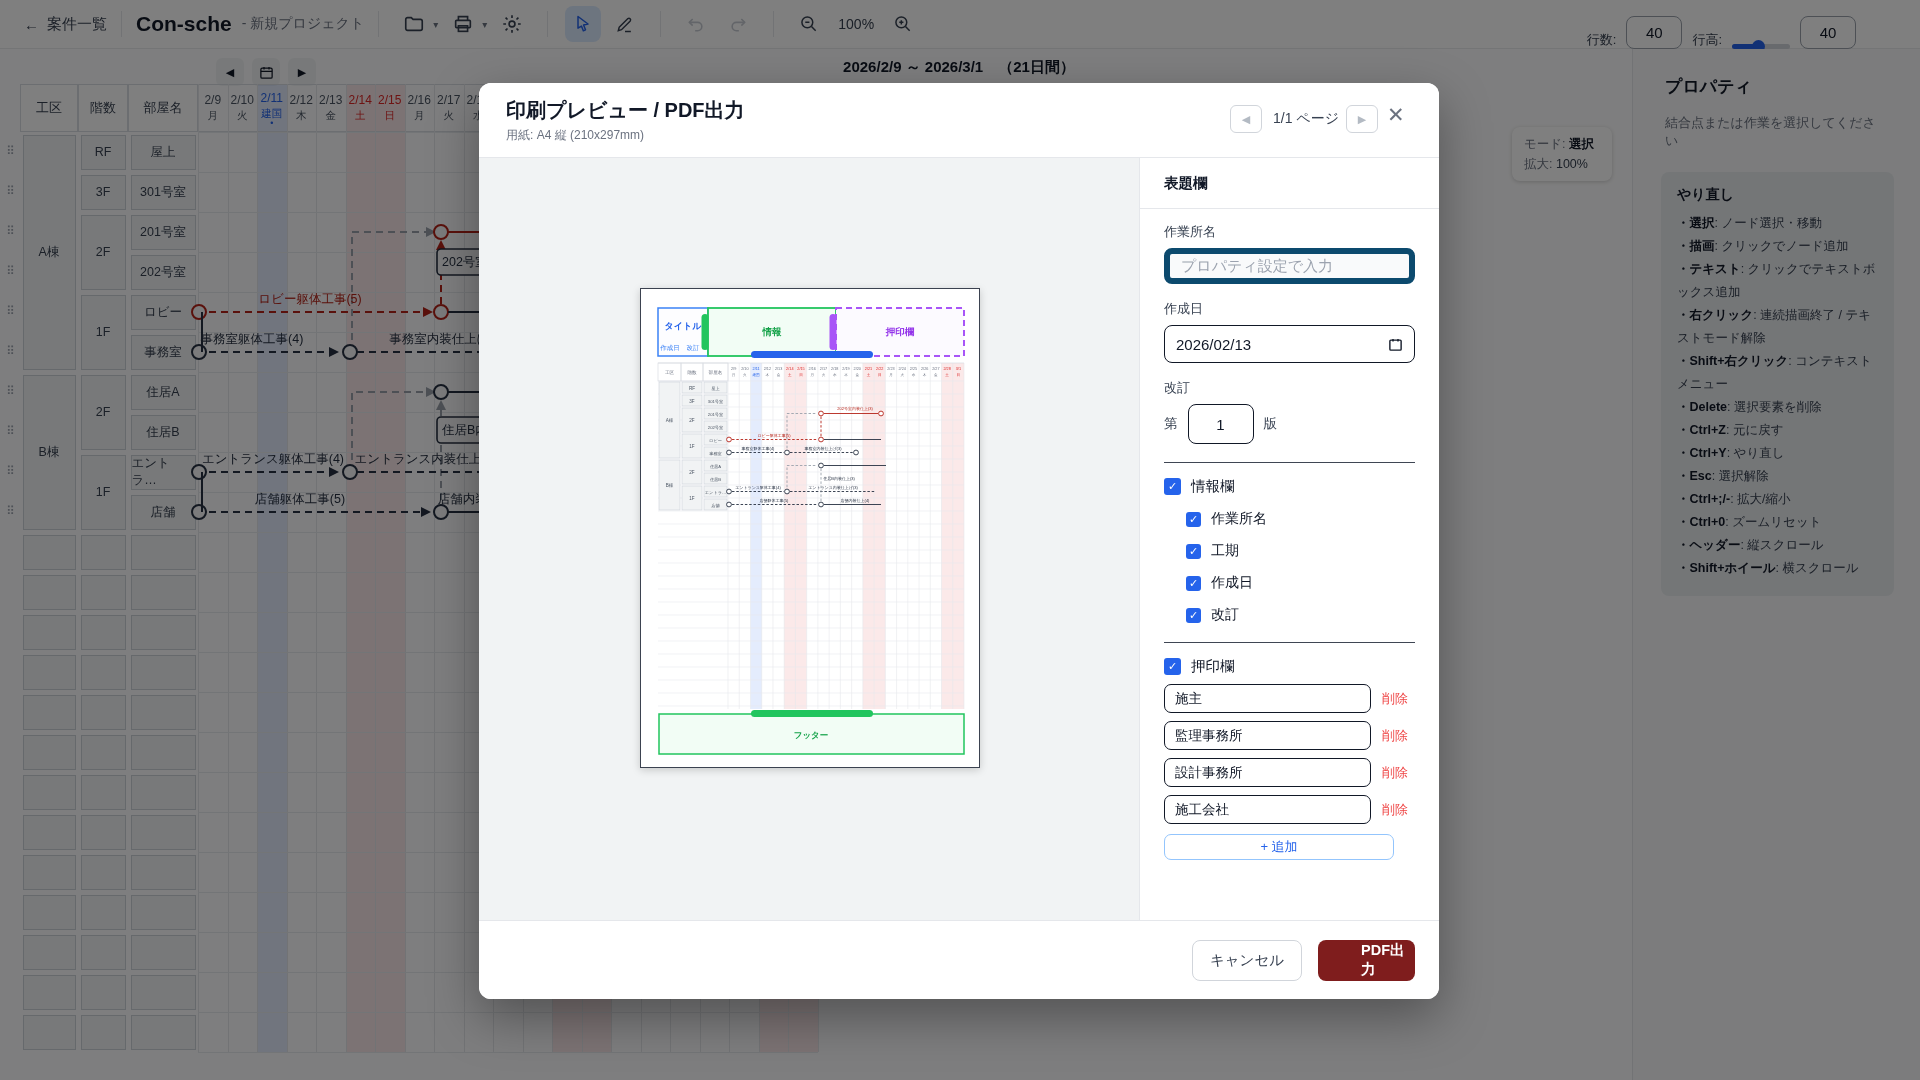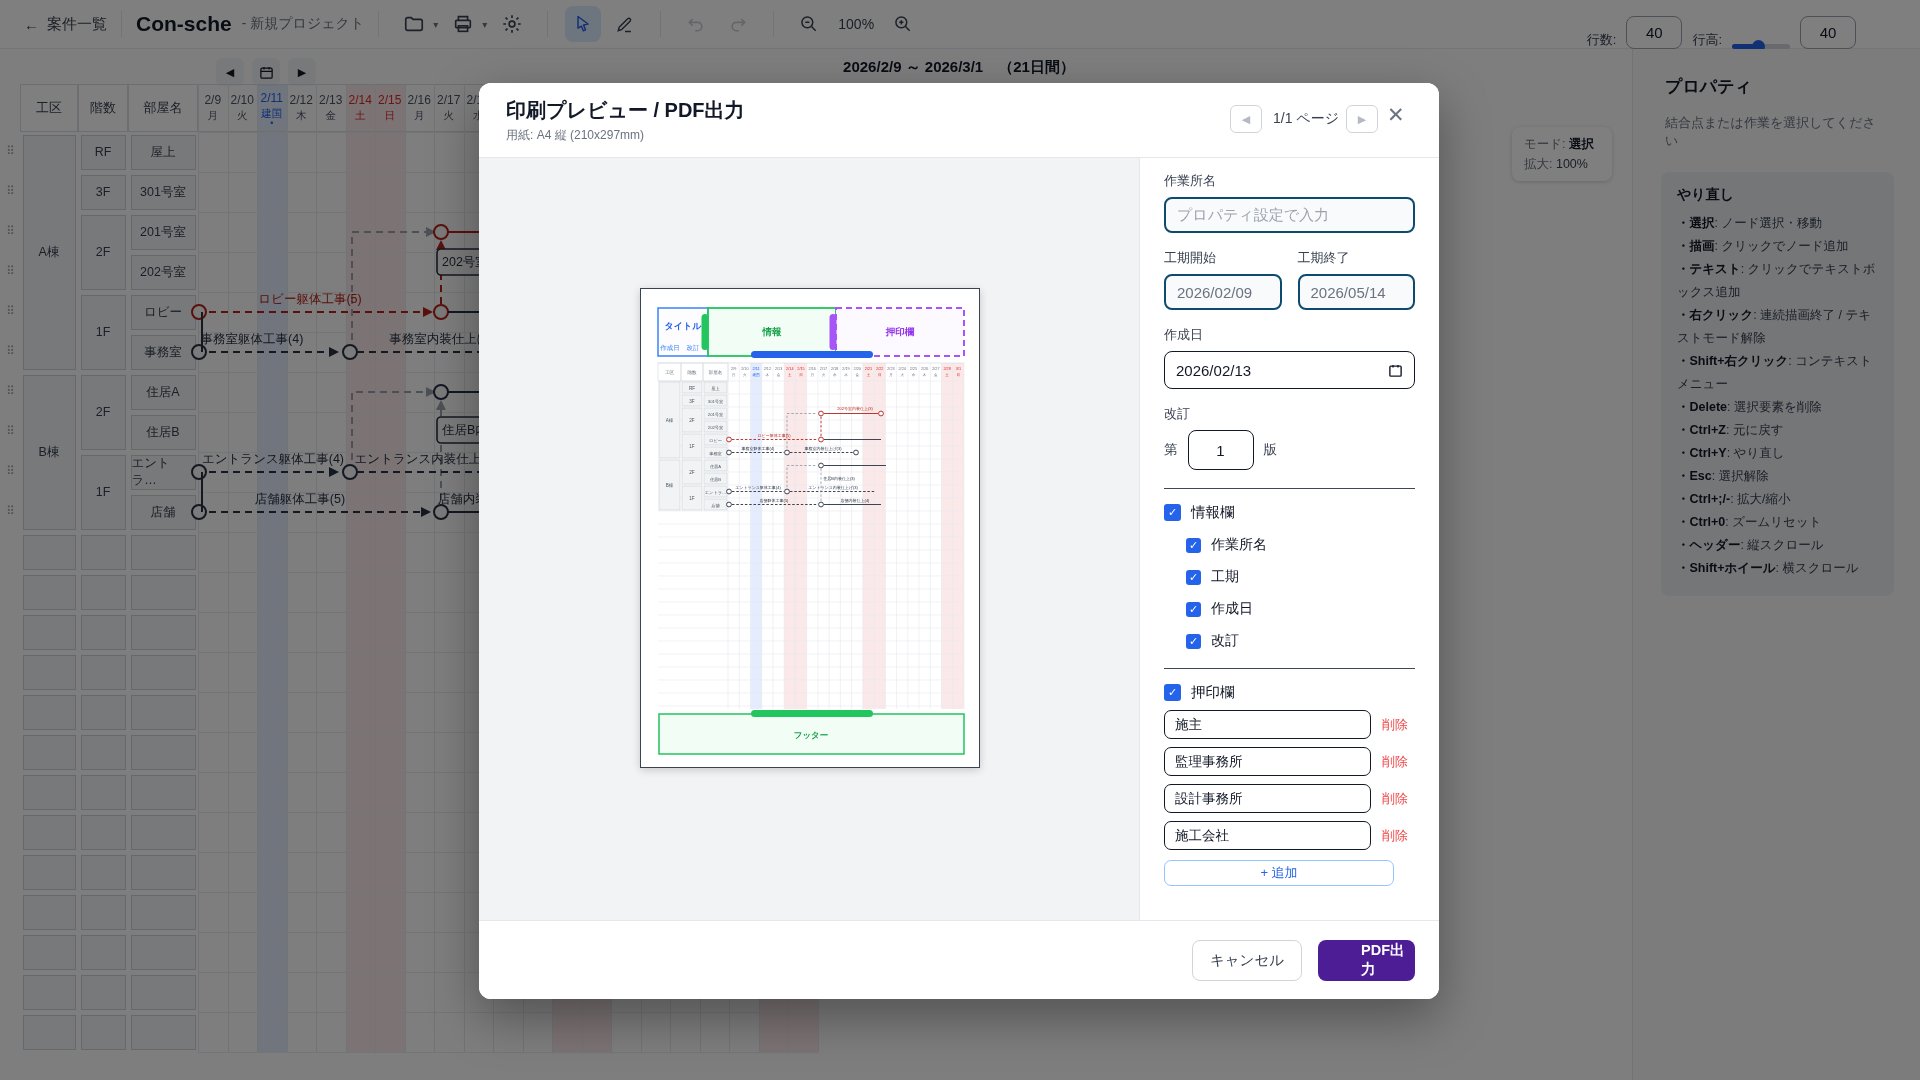--- a/index.html
+++ b/index.html
@@ -76,21 +76,21 @@
   #page { position:absolute; left:161px; top:130px; width:340px; height:480px; background:#fff; border:1px solid #3b4250;
     box-shadow:0 2px 8px rgba(0,0,0,.18);}
   #dims { position:absolute; left:0; top:628px; width:660px; text-align:center; font-size:12.5px; color:#6b7280;}
   #dims span { margin:0 10px; }
 
   #m-panel { position:absolute; left:660px; top:75px; width:300px; height:762px; background:#fff; border-left:1px solid #e5e7eb; overflow:hidden;}
   #p-head { height:51px; border-bottom:1px solid #e5e7eb; display:flex; align-items:center; padding-left:24px;
     font-size:14.5px; font-weight:bold; color:#111827;}
   .p-body { padding:14px 24px 0 24px; }
   .f-label { font-size:13px; color:#374151; margin-bottom:7px; }
-  .f-input { height:36px; border:2px solid #0c4a6e; border-radius:8px; background:#f9fafb; display:flex; align-items:center;
+  .f-input { height:36px; border:6px solid #0c4a6e; border-radius:8px; background:#f9fafb; display:flex; align-items:center;
     padding:0 11px; font-size:15px; }
   .placeholder { color:#9ca3af; }
   .f-val { color:#6b7280; }
   .f-row { display:flex; gap:16px; }
   .f-col { flex:1; }
   .dark-input { border:1.5px solid #111827; background:#fff; color:#111827; border-radius:8px;}
   #created-input { height:38px; display:flex; align-items:center; justify-content:space-between; padding:0 11px; font-size:15px;}
   #rev-row { display:flex; align-items:center; gap:10px; font-size:13.5px; color:#374151;}
   #rev-input { width:66px; height:40px; display:flex; align-items:center; justify-content:center; font-size:15px;}
   .divider { height:1px; background:#3f4654; margin:18px 0 0 0; }
@@ -104,21 +104,21 @@
   .stamp-row { display:flex; align-items:center; margin-top:8px; }
   .stamp-input { width:207px; height:29px; border:1.4px solid #111827; border-radius:7px; display:flex; align-items:center;
     padding:0 10px; font-size:13.5px; color:#111827; background:#fff;}
   .stamp-del { margin-left:11px; font-size:13px; color:#ef4444; cursor:pointer;}
   #add-btn { margin-top:10px; width:230px; height:26px; border:1px solid #93c5fd; border-radius:7px; background:#fff;
     display:flex; align-items:center; justify-content:center; font-size:13px; color:#2563eb; cursor:pointer;}
   #m-footer { position:absolute; left:0; top:837px; width:960px; height:79px; border-top:1px solid #e5e7eb; background:#fff;
     display:flex; align-items:center; justify-content:flex-end; gap:16px; padding-right:24px;}
   .btn { height:41px; border-radius:8px; display:flex; align-items:center; justify-content:center; font-size:14.5px; cursor:pointer;}
   #btn-cancel { width:110px; background:#fff; border:1px solid #d1d5db; color:#374151; }
-  #btn-pdf { width:97px; background:#4c1d95; color:#fff; font-weight:bold;padding-left:43px;}
+  #btn-pdf { width:97px; background:#7f1d1d; color:#fff; font-weight:bold;padding-left:43px;}
 </style>
 </head>
 <body>
 
 <div id="app">
 
   <div id="toolbar">
     <div class="tb-back">
       <span>←</span>
       <span>案件一覧</span>
@@ -699,38 +699,25 @@
             <text x="214" y="212.5" fill="#273142" font-size="4" font-weight="normal" text-anchor="middle" font-family="&quot;Liberation Sans&quot;,&quot;DejaVu Sans&quot;,sans-serif">店舗内装仕上(4)</text>
             <path d="M180,179.5L180,212.5" stroke="#9aa1ab" stroke-width="0.9" fill="none" stroke-dasharray="2.5 1.8"></path>
             <rect x="18" y="425" width="305" height="40" fill="#f2fdf5" stroke="#22c55e" stroke-width="1.5"></rect>
             <text x="170" y="449" fill="#16a34a" font-size="8.5" font-weight="bold" text-anchor="middle" font-family="&quot;Liberation Sans&quot;,&quot;DejaVu Sans&quot;,sans-serif">フッター</text>
             <rect x="110" y="421" width="122" height="7" rx="3.5" fill="#22c55e"></rect>
           </svg>
       </div>
     </div>
 
     <div id="m-panel">
+      <div id="p-head">表題欄</div>
       <div class="p-body">
         <div class="f-label">作業所名</div>
         <div class="f-input">
           <span class="placeholder">プロパティ設定で入力</span>
-        </div>
-        <div class="f-row" style="margin-top:16px">
-          <div class="f-col">
-            <div class="f-label">工期開始</div>
-            <div class="f-input">
-              <span class="f-val">2026/02/09</span>
-            </div>
-          </div>
-          <div class="f-col">
-            <div class="f-label">工期終了</div>
-            <div class="f-input">
-              <span class="f-val">2026/05/14</span>
-            </div>
-          </div>
         </div>
         <div class="f-label" style="margin-top:16px">作成日</div>
         <div id="created-input" class="dark-input">
           <span>2026/02/13</span>
           <svg width="15" height="15" viewBox="0 0 24 24" fill="none" stroke="#111827" stroke-width="2.2">
             <rect x="3" y="5" width="18" height="16" rx="1.5"></rect>
               <path d="M8 3v4M16 3v4"></path>
             </svg>
         </div>
         <div class="f-label" style="margin-top:16px">改訂</div>

